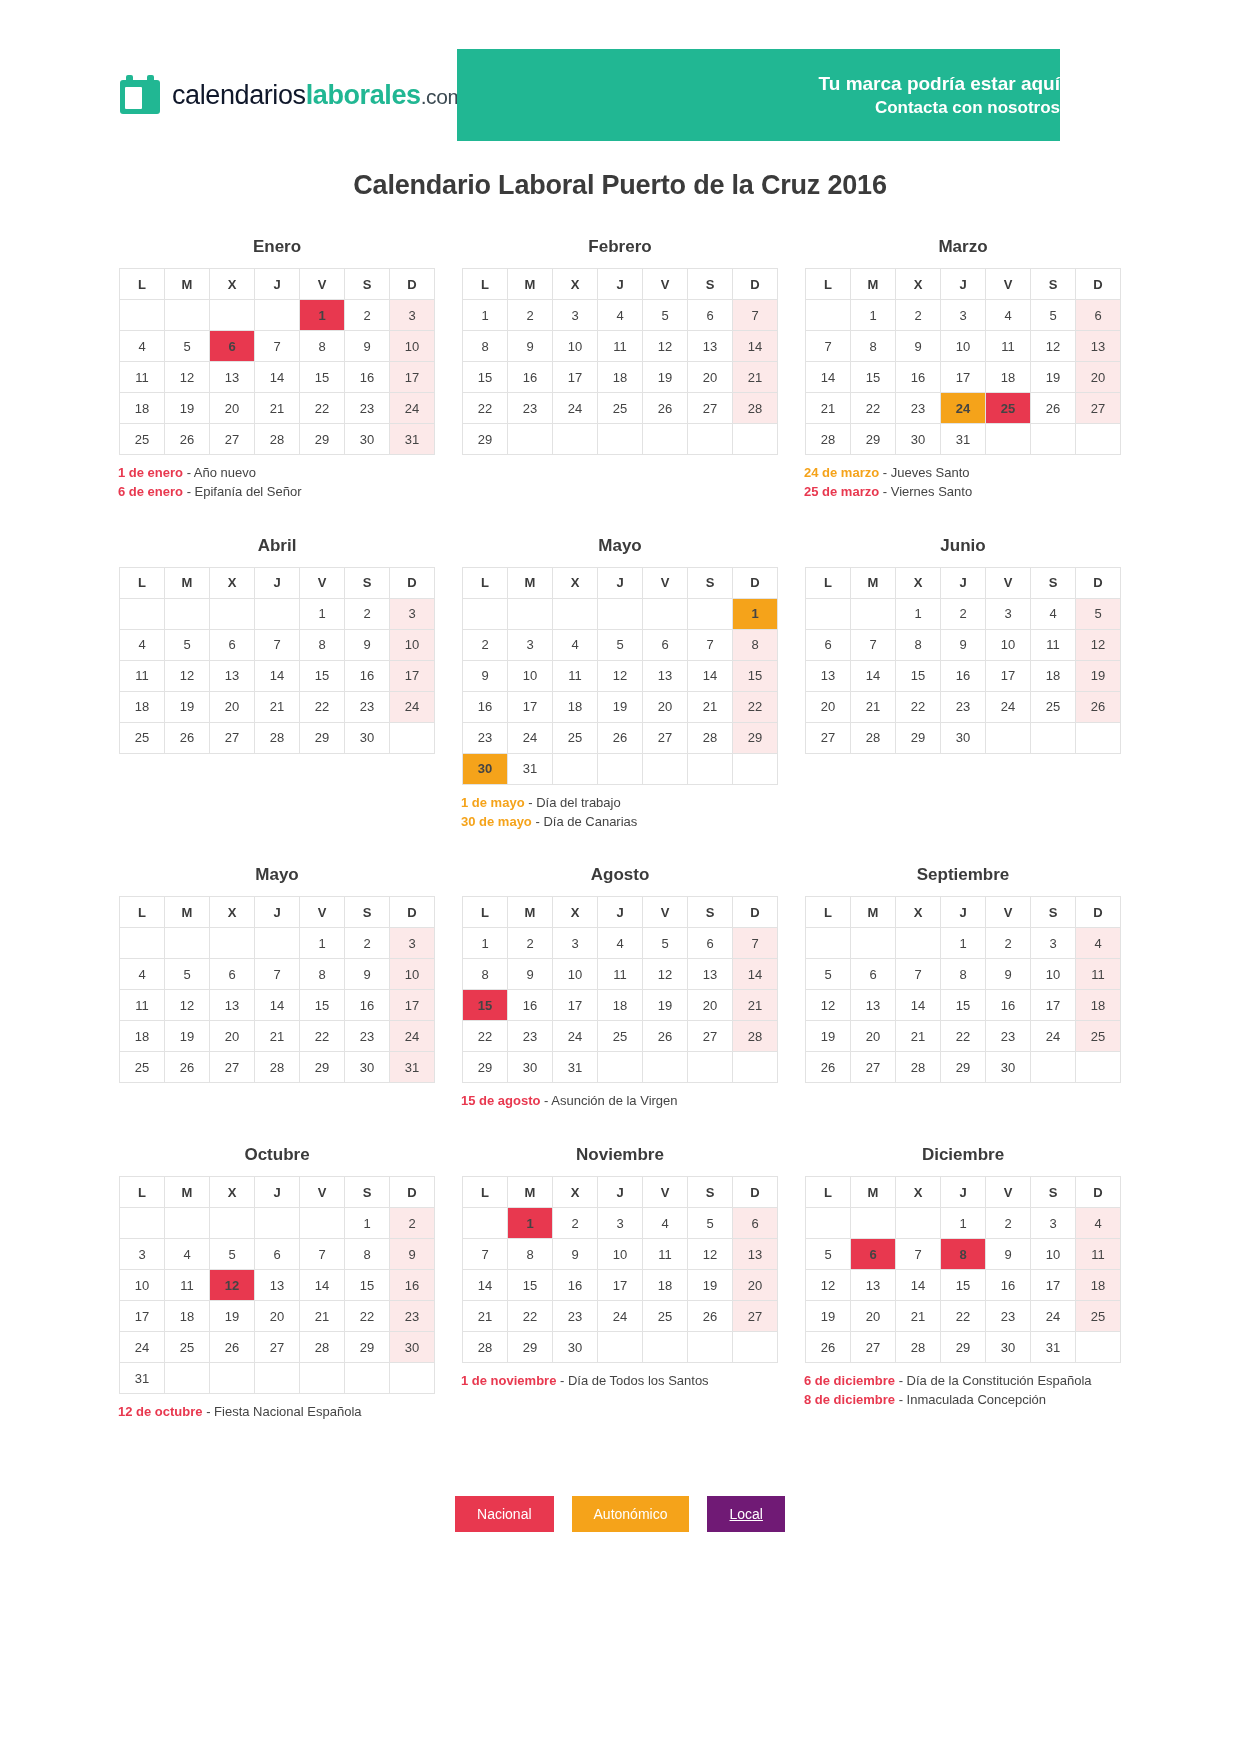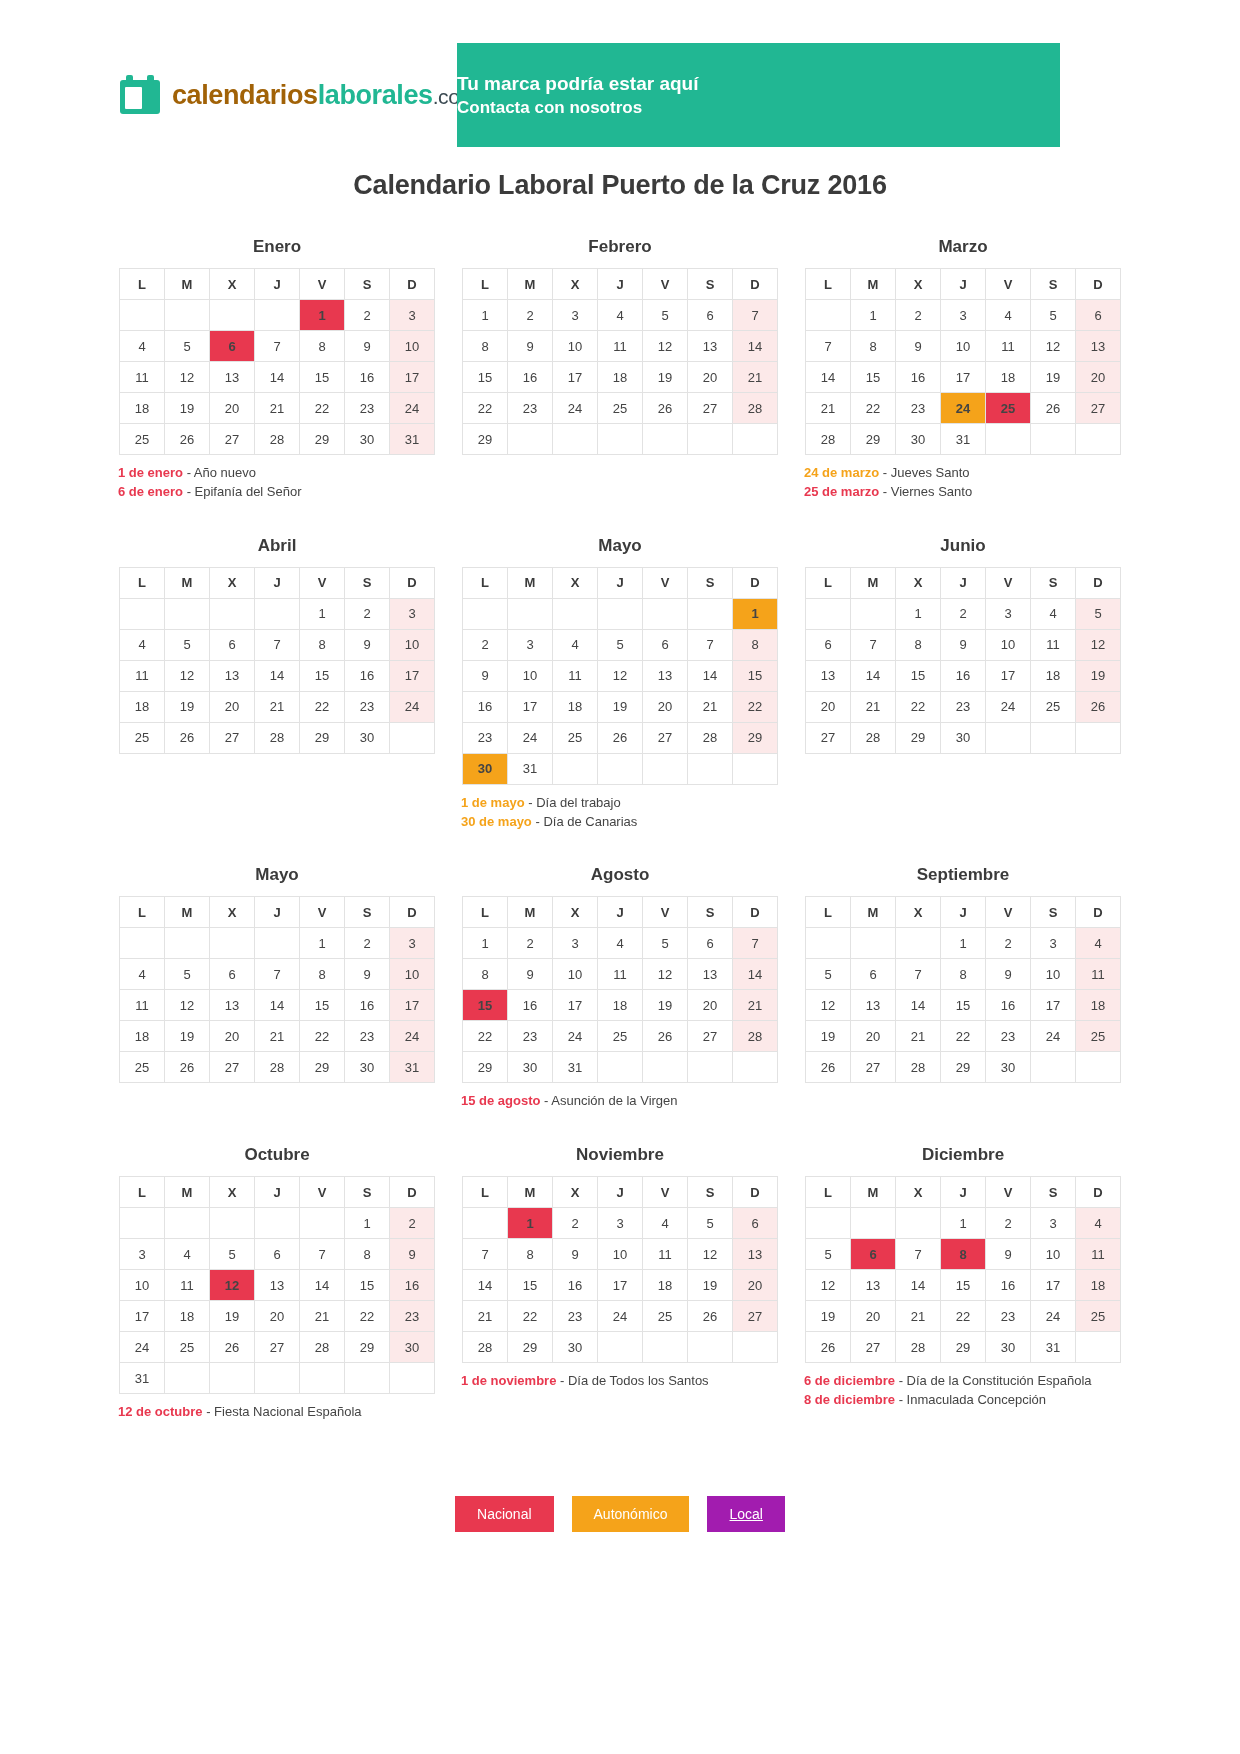--- a/index.html
+++ b/index.html
@@ -37,29 +37,29 @@
     align-items: center;
     gap: 10px;
   }
   .logo-icon svg { display: block; }
   .logo-text {
     font-size: 27px;
     font-weight: 400;
     letter-spacing: -0.4px;
     white-space: nowrap;
   }
-  .logo-text .c1 { color: #a16207; font-weight: bold; }
+  .logo-text .c1 { color: #0f172a; }
   .logo-text .c2 { color: #21b793; font-weight: 700; }
   .logo-text .c3 { color: #3b4a52; font-size: 21px; }
   .banner {
     width: 603px;
-    height: 104px;
+    height: 92px;
     background: #21b793;
     color: #fff;
-    text-align: left;
+    text-align: right;
     display: flex;
     flex-direction: column;
     justify-content: center;
     gap: 3px;
     margin-left: 47px;
   }
   .banner .b1 {
     font-size: 19px;
     font-weight: bold;
   }
@@ -139,21 +139,21 @@
   }
   .legend .chip {
     color: #fff;
     font-size: 14px;
     padding: 10px 22px;
     min-width: 74px;
     box-sizing: border-box;
   }
   .chip.nac { background: #e8384f; }
   .chip.aut { background: #f5a31a; }
-  .chip.loc { background: #a21caf; text-decoration: underline; }
+  .chip.loc { background: #701a75; text-decoration: underline; }
 </style>
 </head>
 <body>
 
 <div class="page">
 
   <div class="header">
     <div class="logo-wrap">
       <span class="logo-icon">
         <svg width="44" height="44" viewBox="0 0 44 44">

